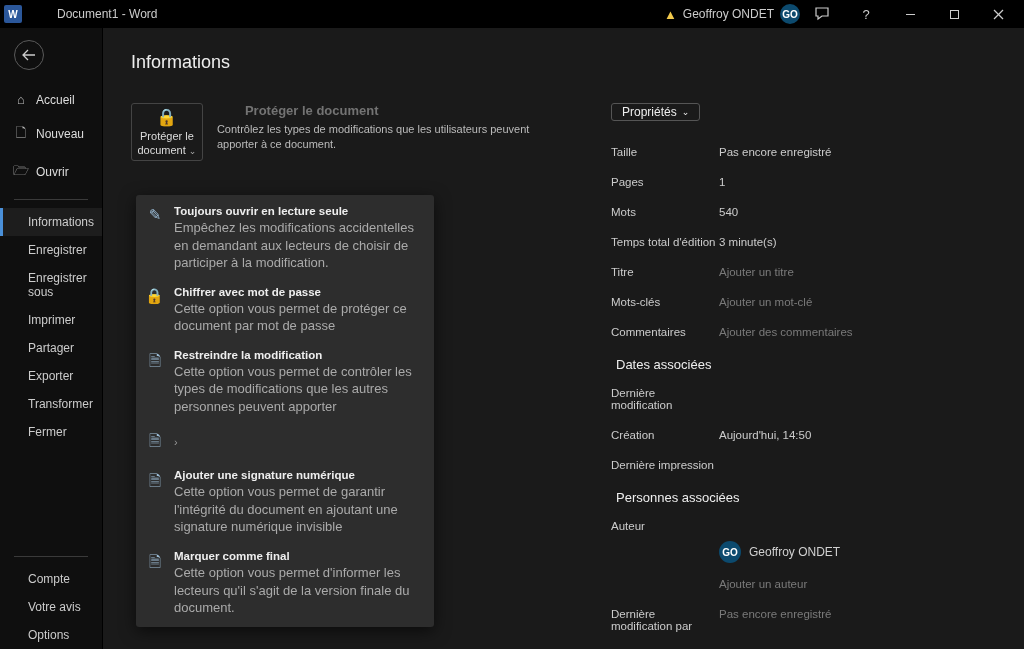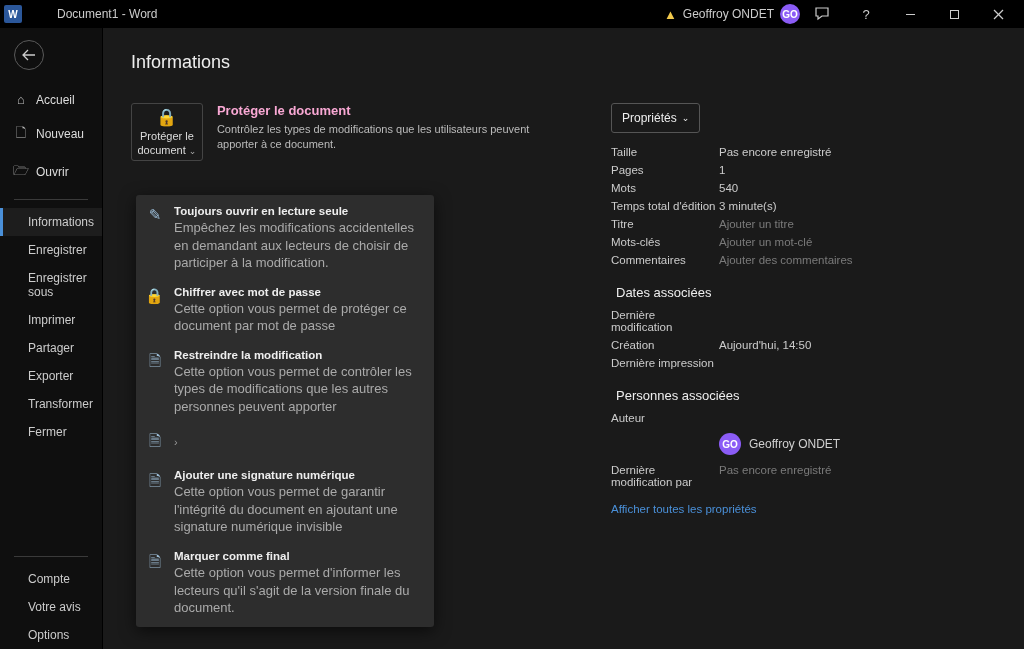--- a/index.html
+++ b/index.html
@@ -27,21 +27,21 @@
   display: flex; align-items: center; justify-content: center;
   color: #fff; font-weight: bold; font-size: 10px;
   margin-right: 8px;
 }
 .titlebar-title { font-size: 12px; color: #ccc; margin-left: 27px; }
 .titlebar-spacer { flex: 1; }
 .titlebar-user { display: flex; align-items: center; gap: 6px; font-size: 12px; color: #ccc; }
 .warn-tri { color: #f2c94c; font-size: 13px; }
 .avatar {
   width: 20px; height: 20px; border-radius: 50%;
-  background: #8b5cf6; color: #fff;
+  background: #0c4a6e; color: #fff;
   display: flex; align-items: center; justify-content: center;
   font-size: 10px; font-weight: 600;
 }
 .tb-iconbtn {
   width: 44px; height: 28px;
   display: flex; align-items: center; justify-content: center;
   color: #ccc; font-size: 13px;
 }
 .main { display: flex; height: calc(100% - 28px); }
 .sidebar {
@@ -97,21 +97,21 @@
   border: 1px solid #444;
   border-radius: 3px;
   display: flex; flex-direction: column; align-items: center; justify-content: center;
   gap: 2px;
   font-size: 11px; color: #ddd;
   padding: 4px;
   text-align: center;
 }
 .protect-btn .lock { font-size: 17px; color: #b8d4f0; }
 .protect-btn .chev { font-size: 9px; color: #aaa; }
-.protect-txt h3 { font-size: 13px; font-weight: 600; color: #f9a8d4; margin-bottom: 4px; }
+.protect-txt h3 { font-size: 13px; font-weight: 600; color: #737373; margin-bottom: 4px; margin-left: 28px; }
 .protect-txt p { font-size: 11px; color: #bbb; line-height: 1.4; }
 .inspect-hint { font-size: 11px; color: #bbb; margin-top: 58px; margin-left: 100px; }
 .dropdown {
   position: absolute;
   left: 136px;
   top: 195px;
   width: 298px;
   background: #2d2d2d;
   border-radius: 3px;
   box-shadow: 0 4px 16px rgba(0,0,0,.6);
@@ -129,26 +129,26 @@
   padding-top: 1px;
 }
 .dd-body { flex: 1; }
 .dd-title { font-size: 11.5px; font-weight: 600; color: #eee; margin-bottom: 2px; }
 .dd-desc { font-size: 13px; color: #aaa; line-height: 1.35; }
 .dd-chev { color: #999; font-size: 11px; align-self: center; }
 .col-right { flex: 1; padding-right: 20px; }
 .props-btn {
   border: 1px solid #555;
   border-radius: 3px;
-  padding: 7px 10px;
+  padding: 1px 10px;
   font-size: 12px; color: #eee;
   display: inline-flex; align-items: center; gap: 5px;
   margin-bottom: 10px;
 }
-.prop-row { display: flex; font-size: 11.5px; padding: 3px 0; }
+.prop-row { display: flex; font-size: 11.5px; padding: 3px 0; margin-top: 12px; }
 .prop-label { width: 108px; color: #ccc; }
 .prop-val { color: #ccc; text-align: center; }
 .prop-val.muted { color: #7a7a7a; }
 .section-h { font-size: 13px; color: #eee; margin: 16px 5px 6px; font-weight: 400; }
 .author-chip { display: flex; align-items: center; gap: 8px; margin: 6px 0; }
 .author-chip .avatar { width: 22px; height: 22px; font-size: 10px; }
 .link { color: #4a90d9; font-size: 11.5px; cursor: pointer; margin-top: 12px; display: inline-block; }
 </style>
 </head>
 <body>
@@ -295,20 +295,24 @@
 
         <div class="section-h">Personnes associées</div>
         <div class="prop-row">
             <span class="prop-label">Auteur</span>
           </div>
         <div class="author-chip" style="margin-left:108px;">
           <span class="avatar">GO</span>
           <span>Geoffroy ONDET</span>
         </div>
         <div class="prop-row">
+            <span class="prop-label"></span>
+            <span class="prop-val muted">Ajouter un auteur</span>
+          </div>
+        <div class="prop-row">
             <span class="prop-label">Dernière modification par</span>
             <span class="prop-val muted">Pas encore enregistré</span>
           </div>
 
         <span class="link">Afficher toutes les propriétés</span>
       </div>
     </div>
   </div>
 </div>
 

